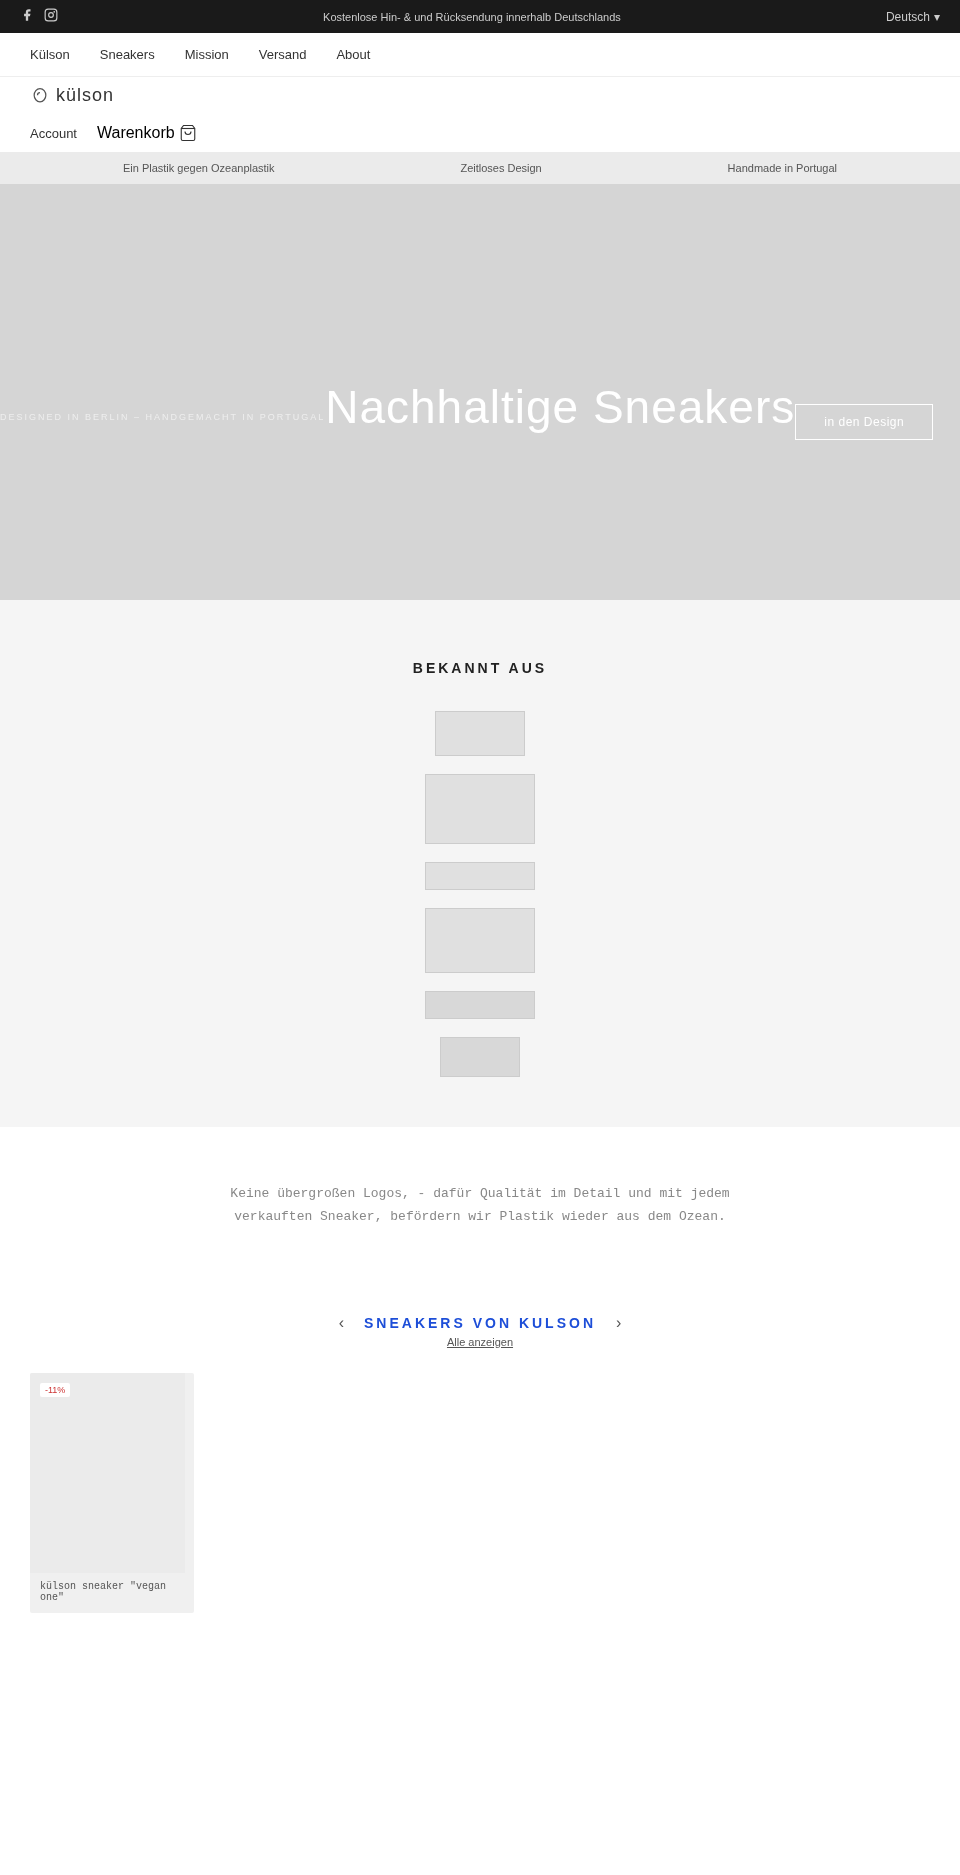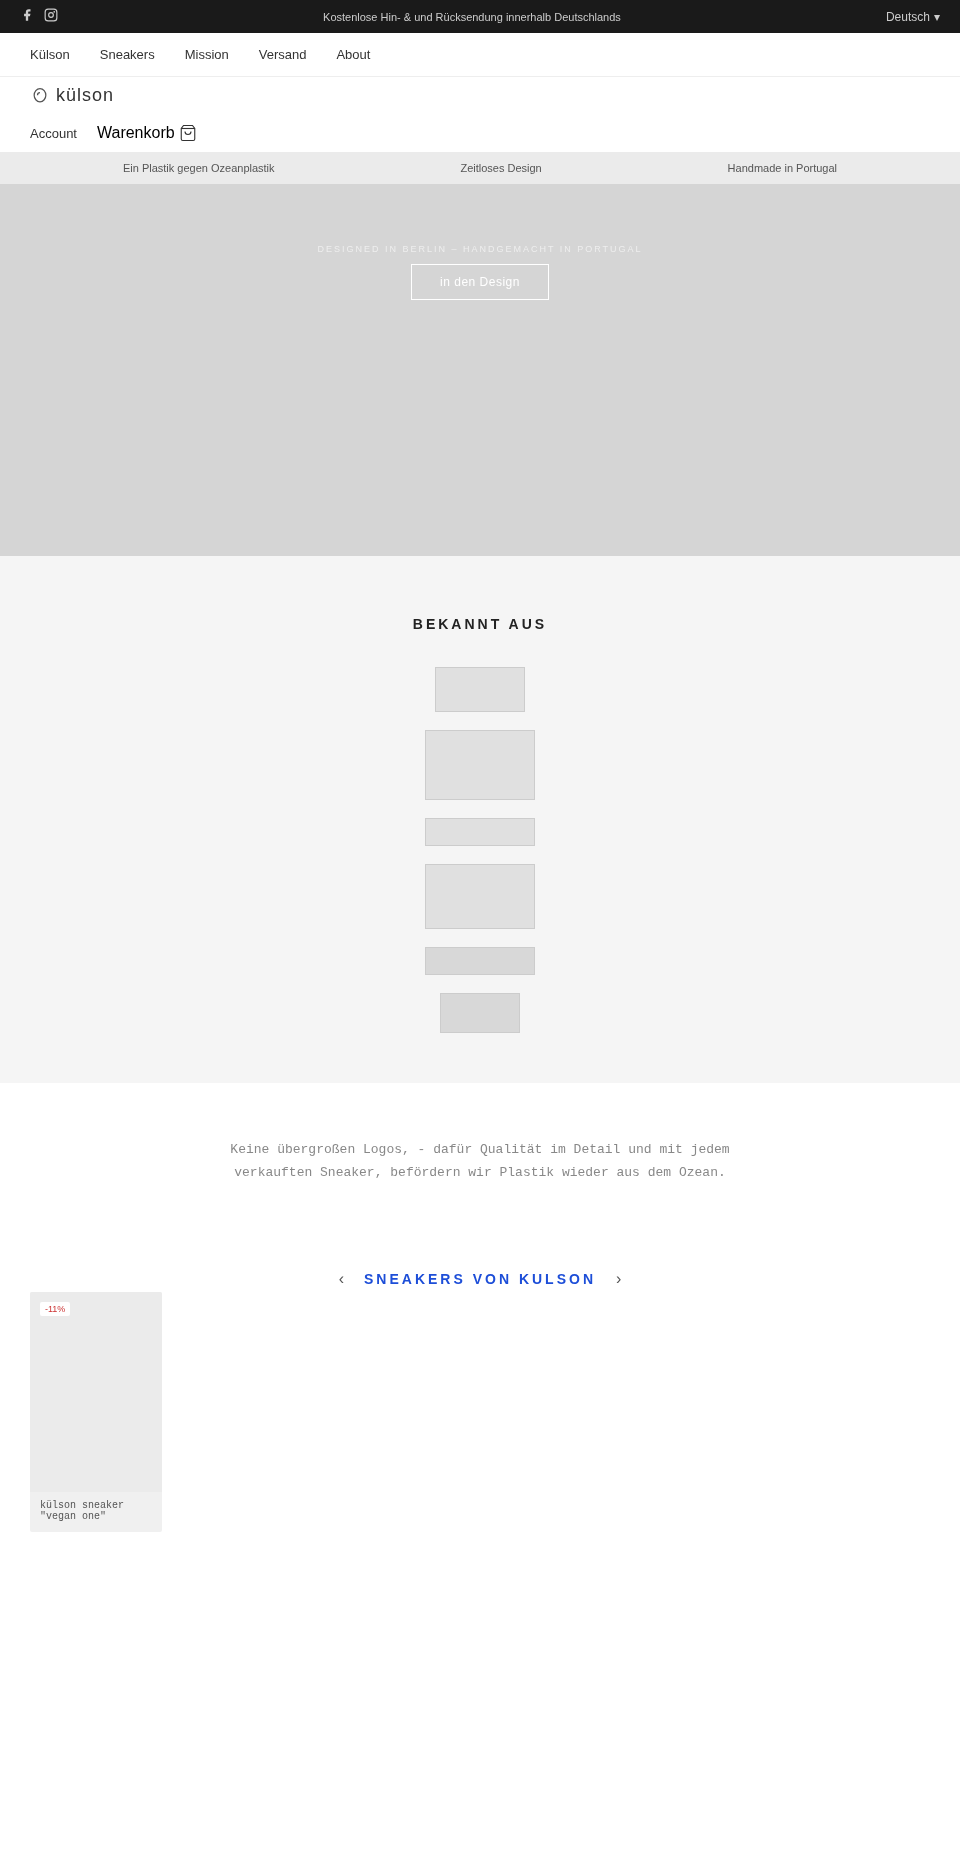--- a/index.html
+++ b/index.html
@@ -79,23 +79,22 @@
       align-items: center;
       background: #ebebeb;
       padding: 10px 30px;
       font-size: 11px;
       color: #555;
     }
 
     
     .hero {
       background: #d5d5d5;
-      height: 372px;
-      display: flex;
-      flex-direction: column;
+      height: 416px;
+      display: flex;
       align-items: center;
       justify-content: flex-start;
       padding-top: 60px;
       position: relative;
     }
     .hero-subtitle {
       font-size: 9px;
       color: #eee;
       letter-spacing: 2px;
       text-transform: uppercase;
@@ -193,21 +192,21 @@
     }
     .alle-anzeigen {
       text-align: center;
       font-size: 11px;
       color: #555;
       text-decoration: underline;
       margin-bottom: 25px;
       cursor: pointer;
     }
     .product-card {
-      width: 132px;
+      width: 164px;
       background: #f0f0f0;
       border-radius: 2px;
       position: relative;
       overflow: hidden;
     }
     .product-image-area {
       width: 155px;
       height: 200px;
       background: #ebebeb;
     }
@@ -284,20 +283,21 @@
 </div>
 
 <div class="feature-bar">
   <span>Ein Plastik gegen Ozeanplastik</span>
   <span>Zeitloses Design</span>
   <span>Handmade in Portugal</span>
 </div>
 
 <section class="hero">
   <span class="hero-subtitle">DESIGNED IN BERLIN – HANDGEMACHT IN PORTUGAL</span>
+  <h1 class="hero-title">Nachhaltige Sneakers</h1>
   <button class="hero-btn">in den Design</button>
 </section>
 
 <section class="bekannt-section">
   <h2 class="bekannt-title">BEKANNT AUS</h2>
   <div class="bekannt-logos">
     <div class="bekannt-logo-placeholder logo-sm"></div>
     <div class="bekannt-logo-placeholder logo-md"></div>
     <div class="bekannt-logo-placeholder logo-wide"></div>
     <div class="bekannt-logo-placeholder logo-md2"></div>
@@ -312,19 +312,20 @@
     verkauften Sneaker, befördern wir Plastik wieder aus dem Ozean.
   </p>
 </section>
 
 <section class="sneakers-section">
   <div class="sneakers-header">
     <button class="carousel-arrow">‹</button>
     <h2 class="sneakers-title">SNEAKERS VON KULSON</h2>
     <button class="carousel-arrow">›</button>
   </div>
+  <div class="alle-anzeigen">Alle anzeigen</div>
 
   <div class="product-card">
     <span class="discount-badge">-11%</span>
     <div class="product-image-area"></div>
     <div class="product-name">külson sneaker "vegan one"</div>
   </div>
 </section>
 
 </body></html>

